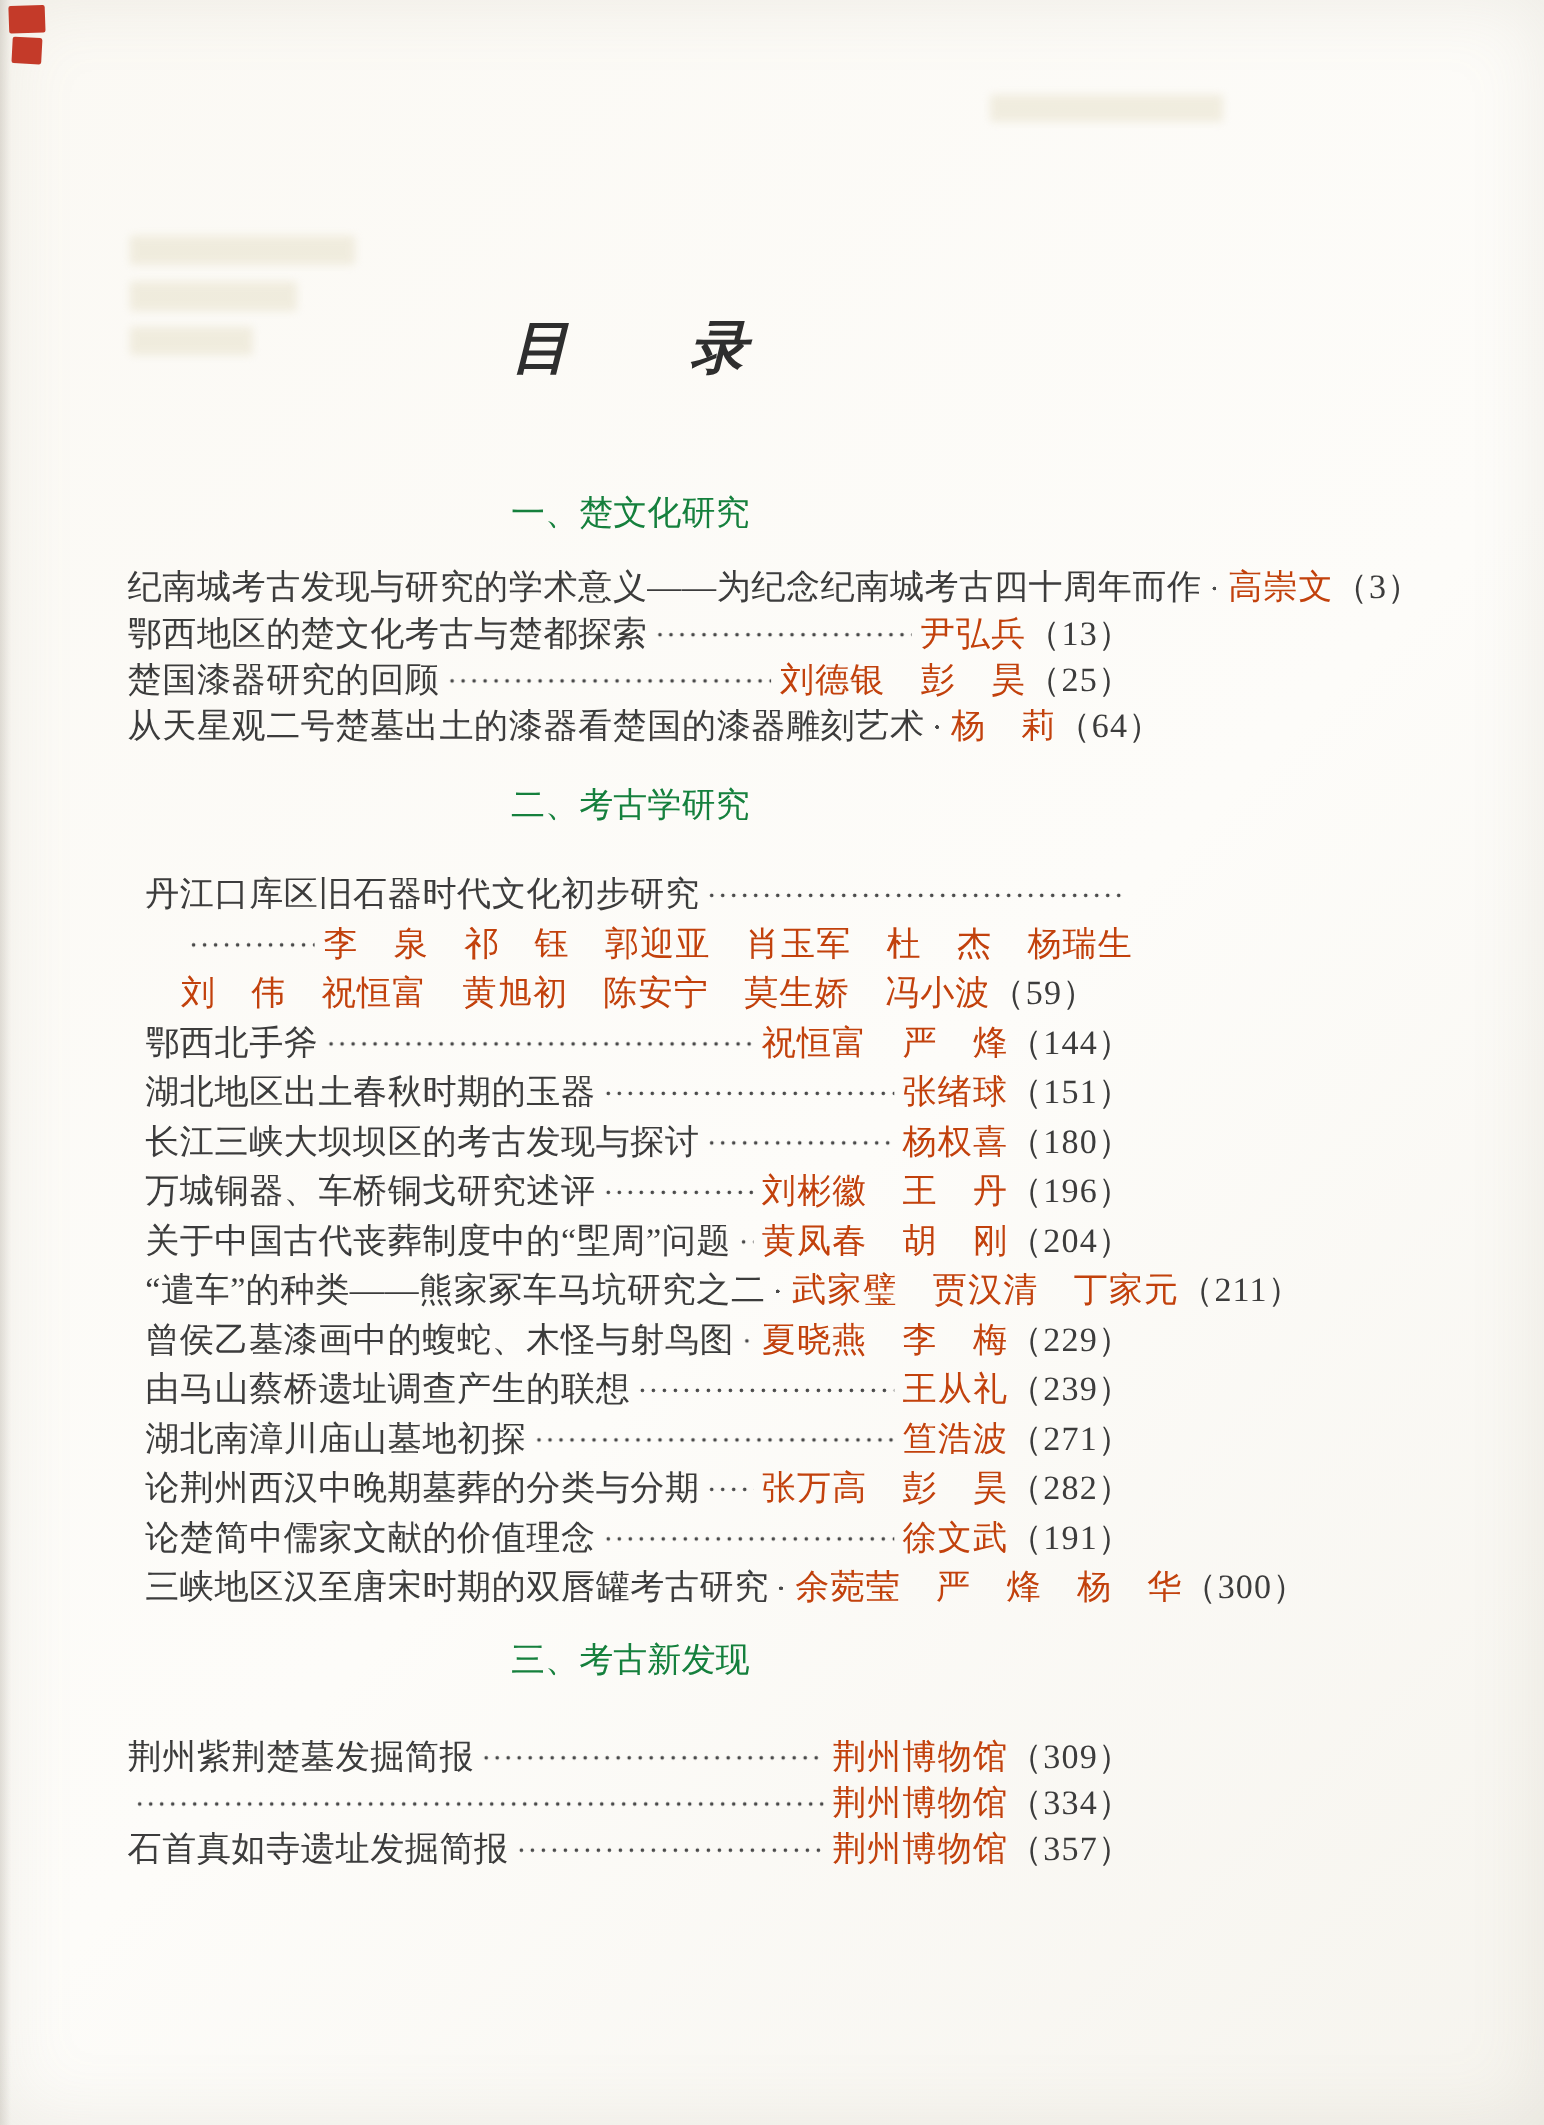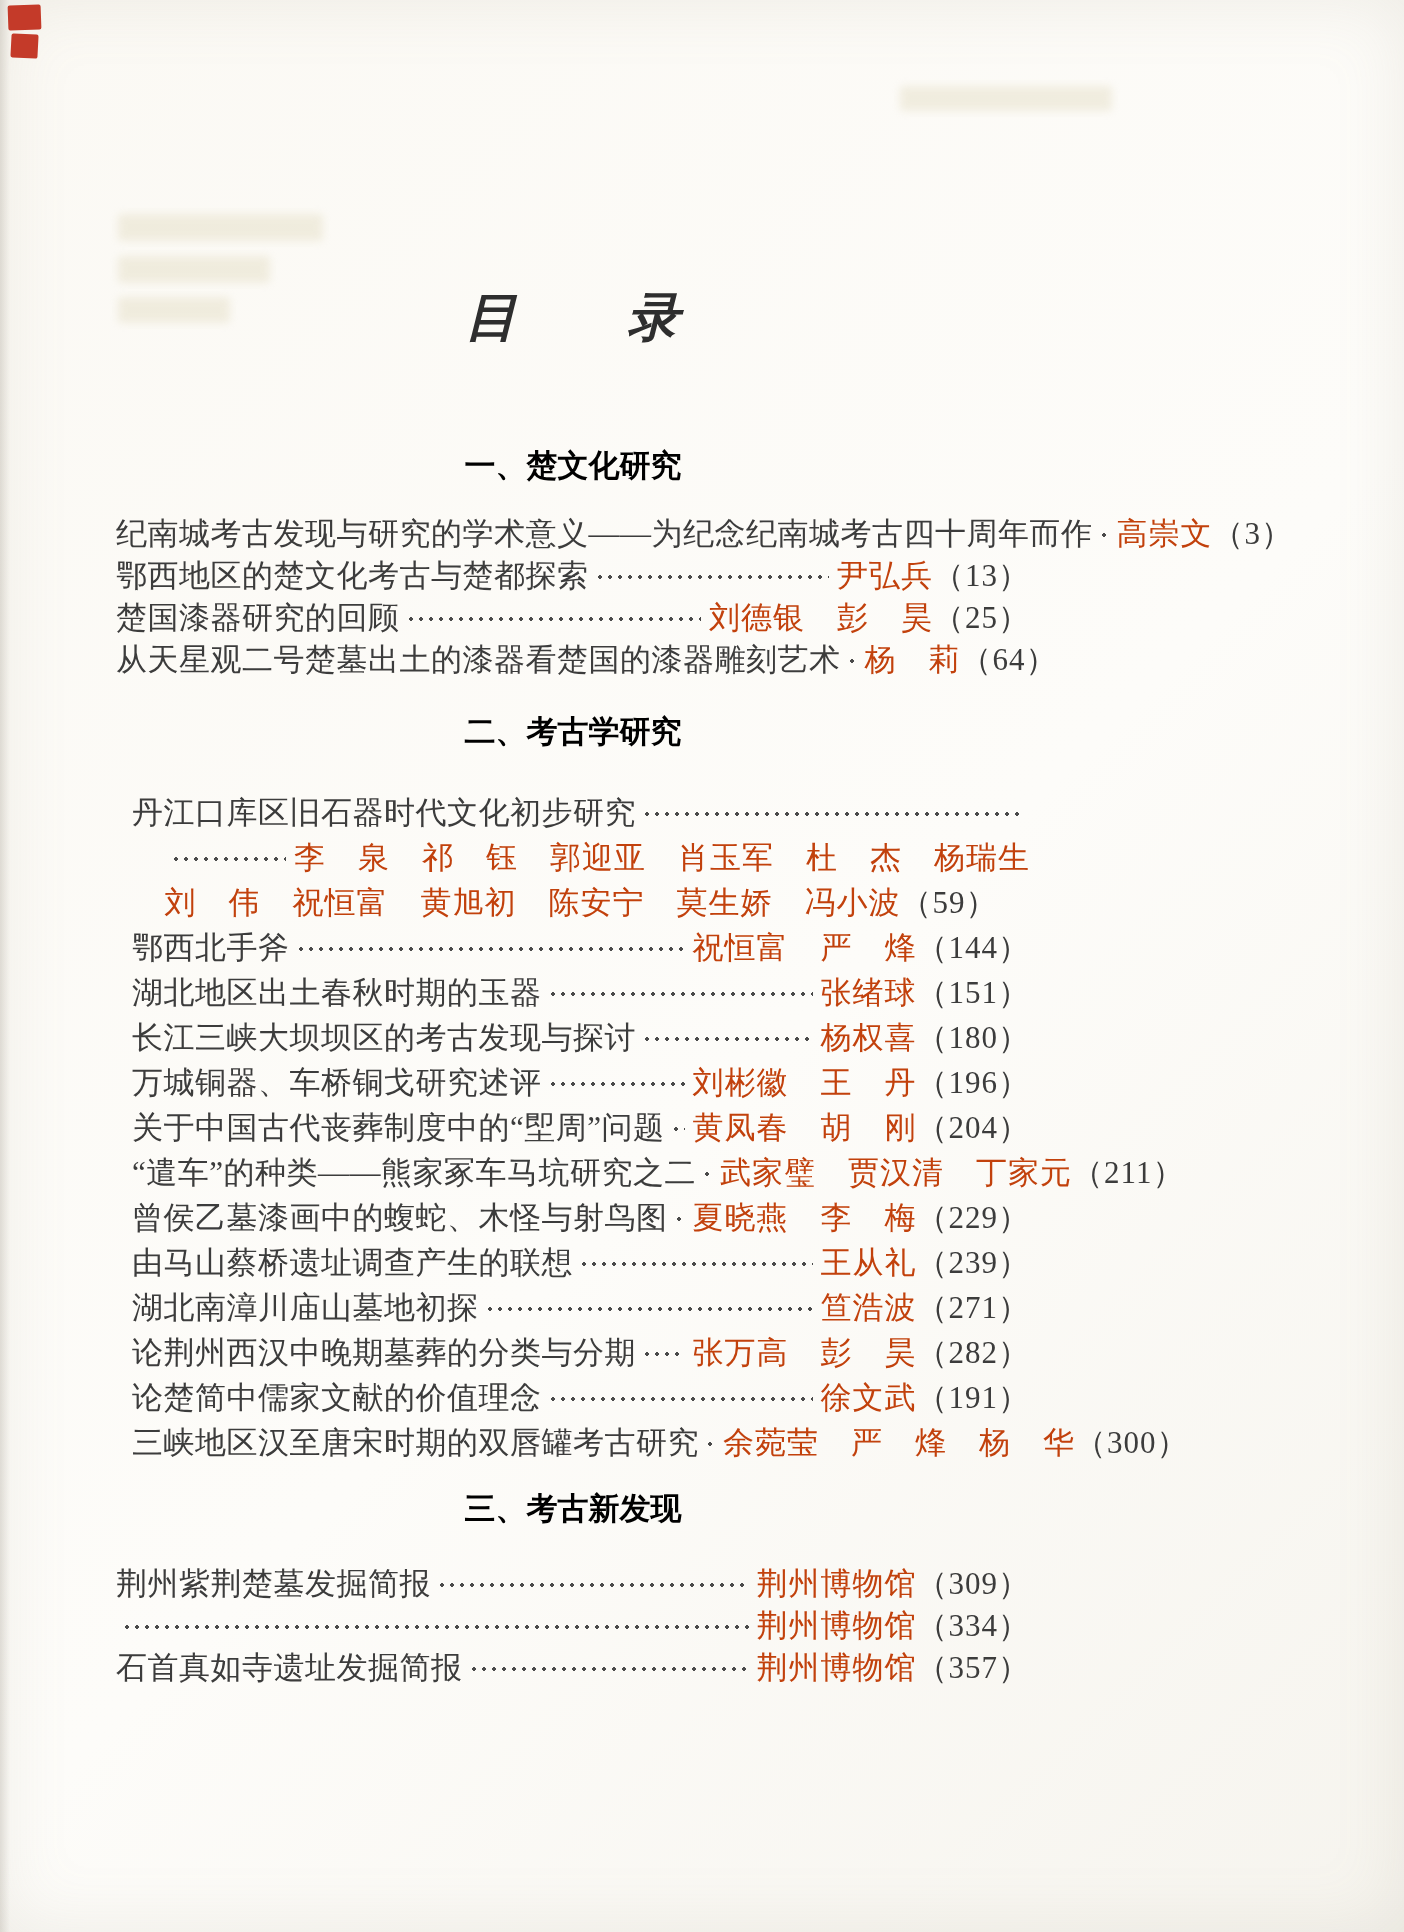--- a/index.html
+++ b/index.html
@@ -34,29 +34,29 @@
   .content { position:absolute; left:116px; top:0; width:914px; }
 
   .doc-title {
     margin-top:288px; text-align:center;
     font-size:52px; line-height:60px; font-weight:bold;
     color:#2e2e2e; letter-spacing:2px;font-style:italic;
   }
   .heading {
     text-align:center;
     font-family:"Liberation Sans","DejaVu Sans",sans-serif;
-    font-weight:bold; font-size:31px; line-height:38px; color:#000000;
+    font-weight:normal; font-size:31px; line-height:38px; color:#15803d;
   }
   .heading.h1 { margin-top:99px; }
   .heading.h2 { margin-top:32px; }
   .heading.h3 { margin-top:25px; }
 
   .entries.s1 { margin-top:28px; }
   .entries.s2 { margin-top:39px;margin-left:16px; }
-  .entries.s3 { margin-top:35px; }
+  .entries.s3 { margin-top:48px; }
 
   .row {
     display:flex; align-items:center; white-space:nowrap;
     height:42px; line-height:42px; font-size:31px;
   }
   .s2 .row { height:45px; line-height:45px; }
   .row .title   { letter-spacing:0.5px; color:#3c3c3c; }
   .row .authors { letter-spacing:1px;   color:#c2410c; white-space:pre; }
   .row .pageno  { letter-spacing:1px;   color:#3c3c3c; white-space:pre; }
   .leader {

